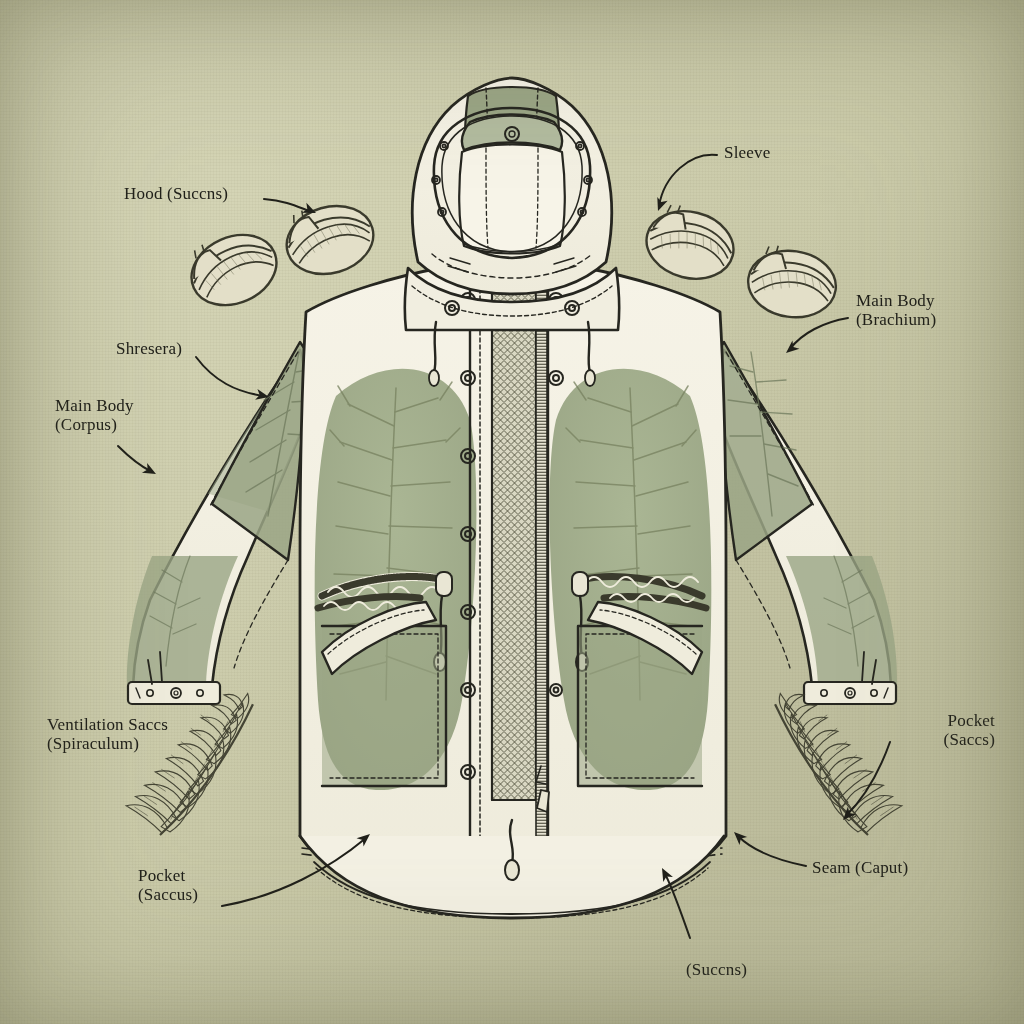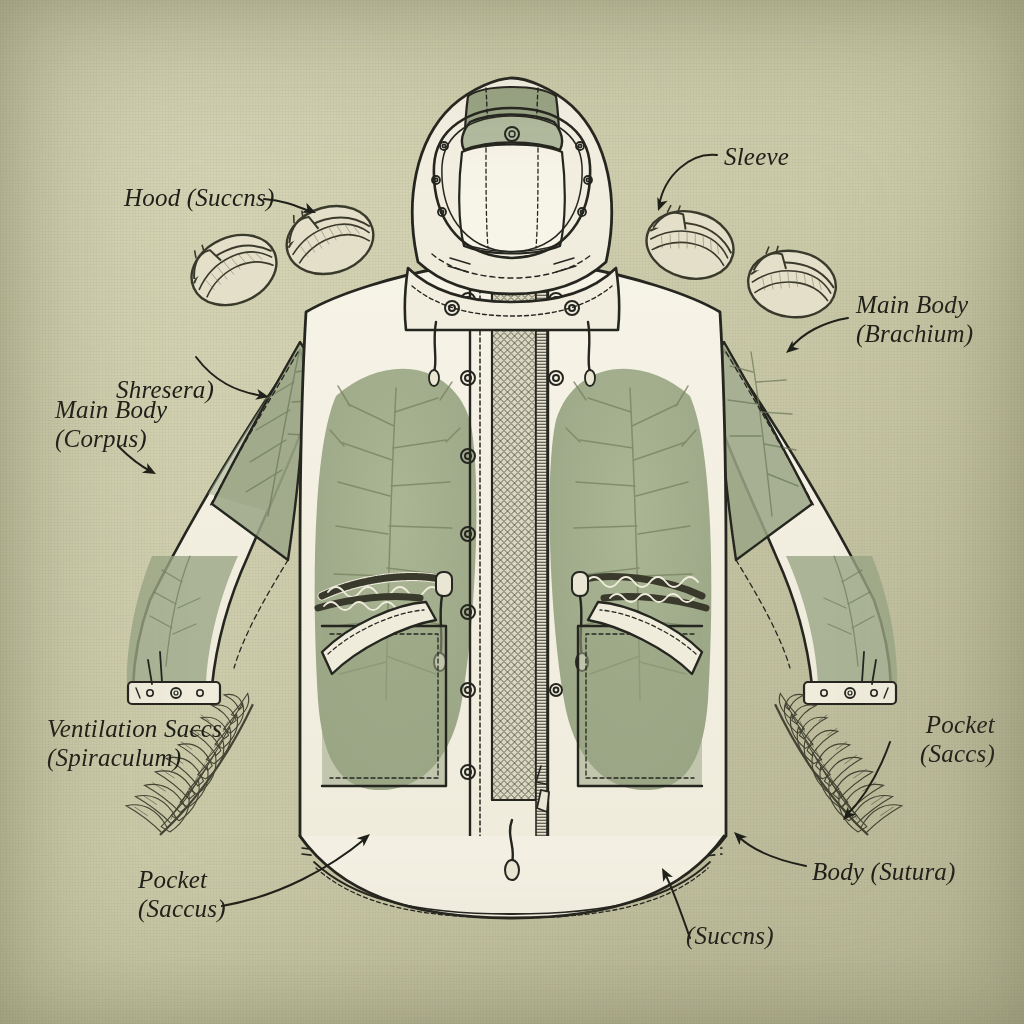--- a/index.html
+++ b/index.html
@@ -25,22 +25,21 @@
   }
   #vignette{
     position:absolute; inset:0;
     box-shadow: inset 0 0 170px rgba(96,94,66,.40), inset 0 0 60px rgba(96,94,66,.22);
     pointer-events:none;
   }
   svg.layer { position:absolute; left:0; top:0; width:1024px; height:1024px; }
 
   .lbl {
     position: absolute;
-    font-style: italic;
-    font-size: 25px;
+    font-size: 17px;
     line-height: 1.14;
     color: #20201a;
     white-space: pre;
     letter-spacing: .2px;
   }
   .lbl.r { text-align: right; }
 </style>
 </head>
 <body>
 
@@ -434,27 +433,27 @@
         <path d="M 890 742 C 880 770 866 796 846 816"></path>
         <path d="M0 0 L-13 -5.5 L-9.5 0 L-13 5.5 Z" transform="translate(843,820) rotate(133)" fill="#20201a" stroke="none"></path>
       </g>
   </svg>
 
   <div id="labels">
       <div class="lbl" style="left: 124px; top: 184px;">Hood (Succns)</div>
       <div class="lbl" style="left: 724px; top: 143px;">Sleeve</div>
       <div class="lbl" style="left: 856px; top: 291px;">Main Body
 (Brachium)</div>
-      <div class="lbl" style="left: 116px; top: 339px; margin-top: 37px;">Shresera)</div>
+      <div class="lbl" style="left: 116px; top: 339px;">Shresera)</div>
       <div class="lbl" style="left: 55px; top: 396px;">Main Body
 (Corpus)</div>
       <div class="lbl" style="left: 47px; top: 715px;">Ventilation Saccs
 (Spiraculum)</div>
       <div class="lbl r" style="right: 29px; top: 711px;">Pocket
 (Saccs)</div>
       <div class="lbl" style="left: 138px; top: 866px;">Pocket
 (Saccus)</div>
-      <div class="lbl" style="left: 812px; top: 858px;">Body (Sutura)</div>
-      <div class="lbl" style="left: 686px; top: 922px;">(Succns)</div>
+      <div class="lbl" style="left: 812px; top: 858px;">Seam (Caput)</div>
+      <div class="lbl" style="left: 686px; top: 960px;">(Succns)</div>
     </div>
 
   <div id="vignette"></div>
 </div>
 
 </body></html>

